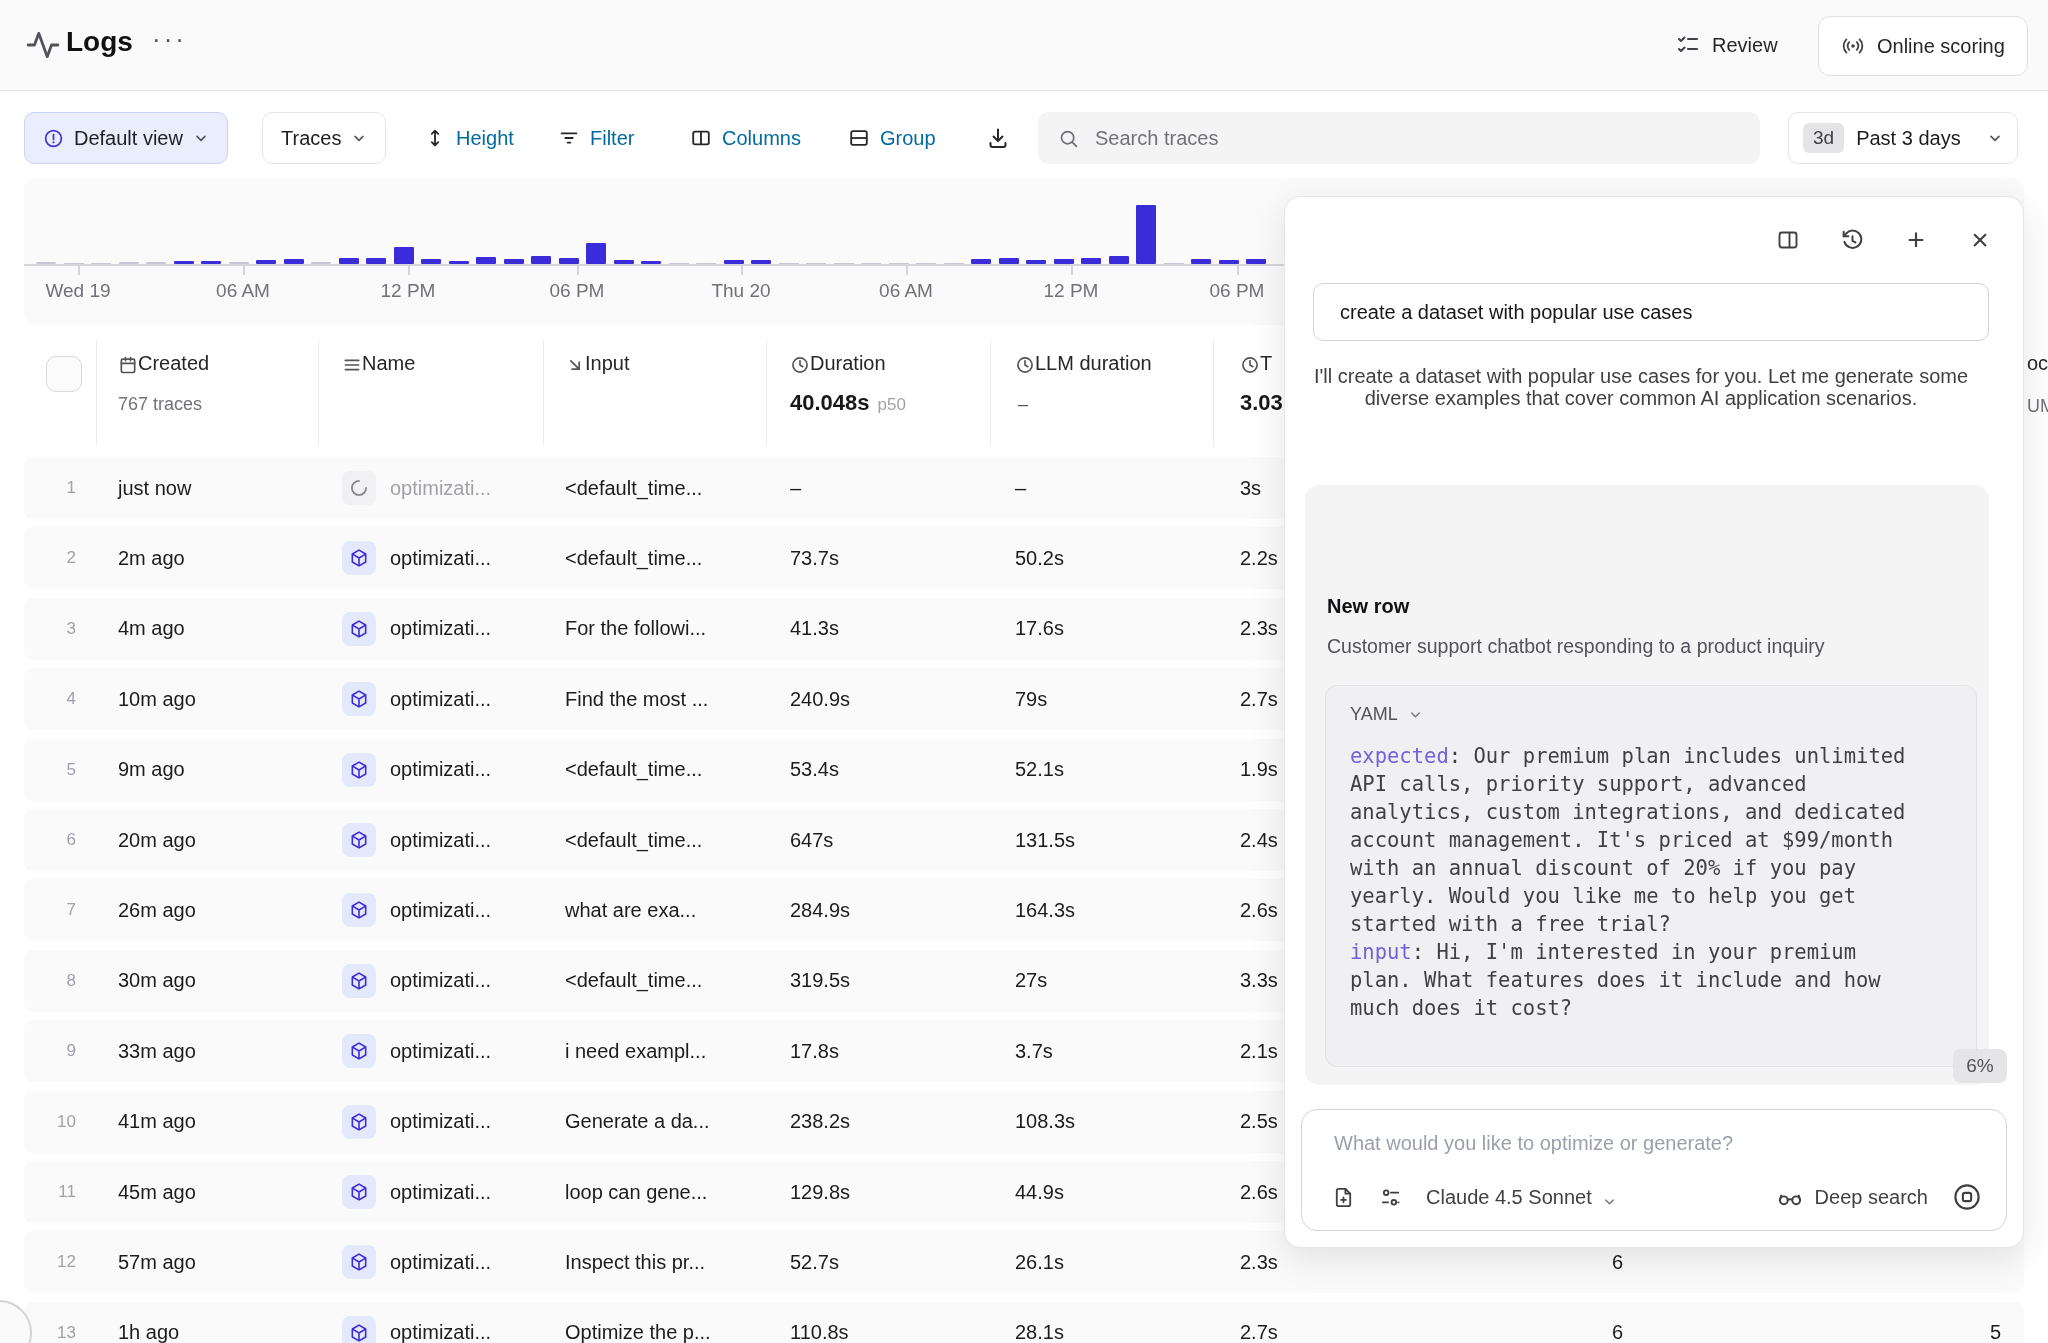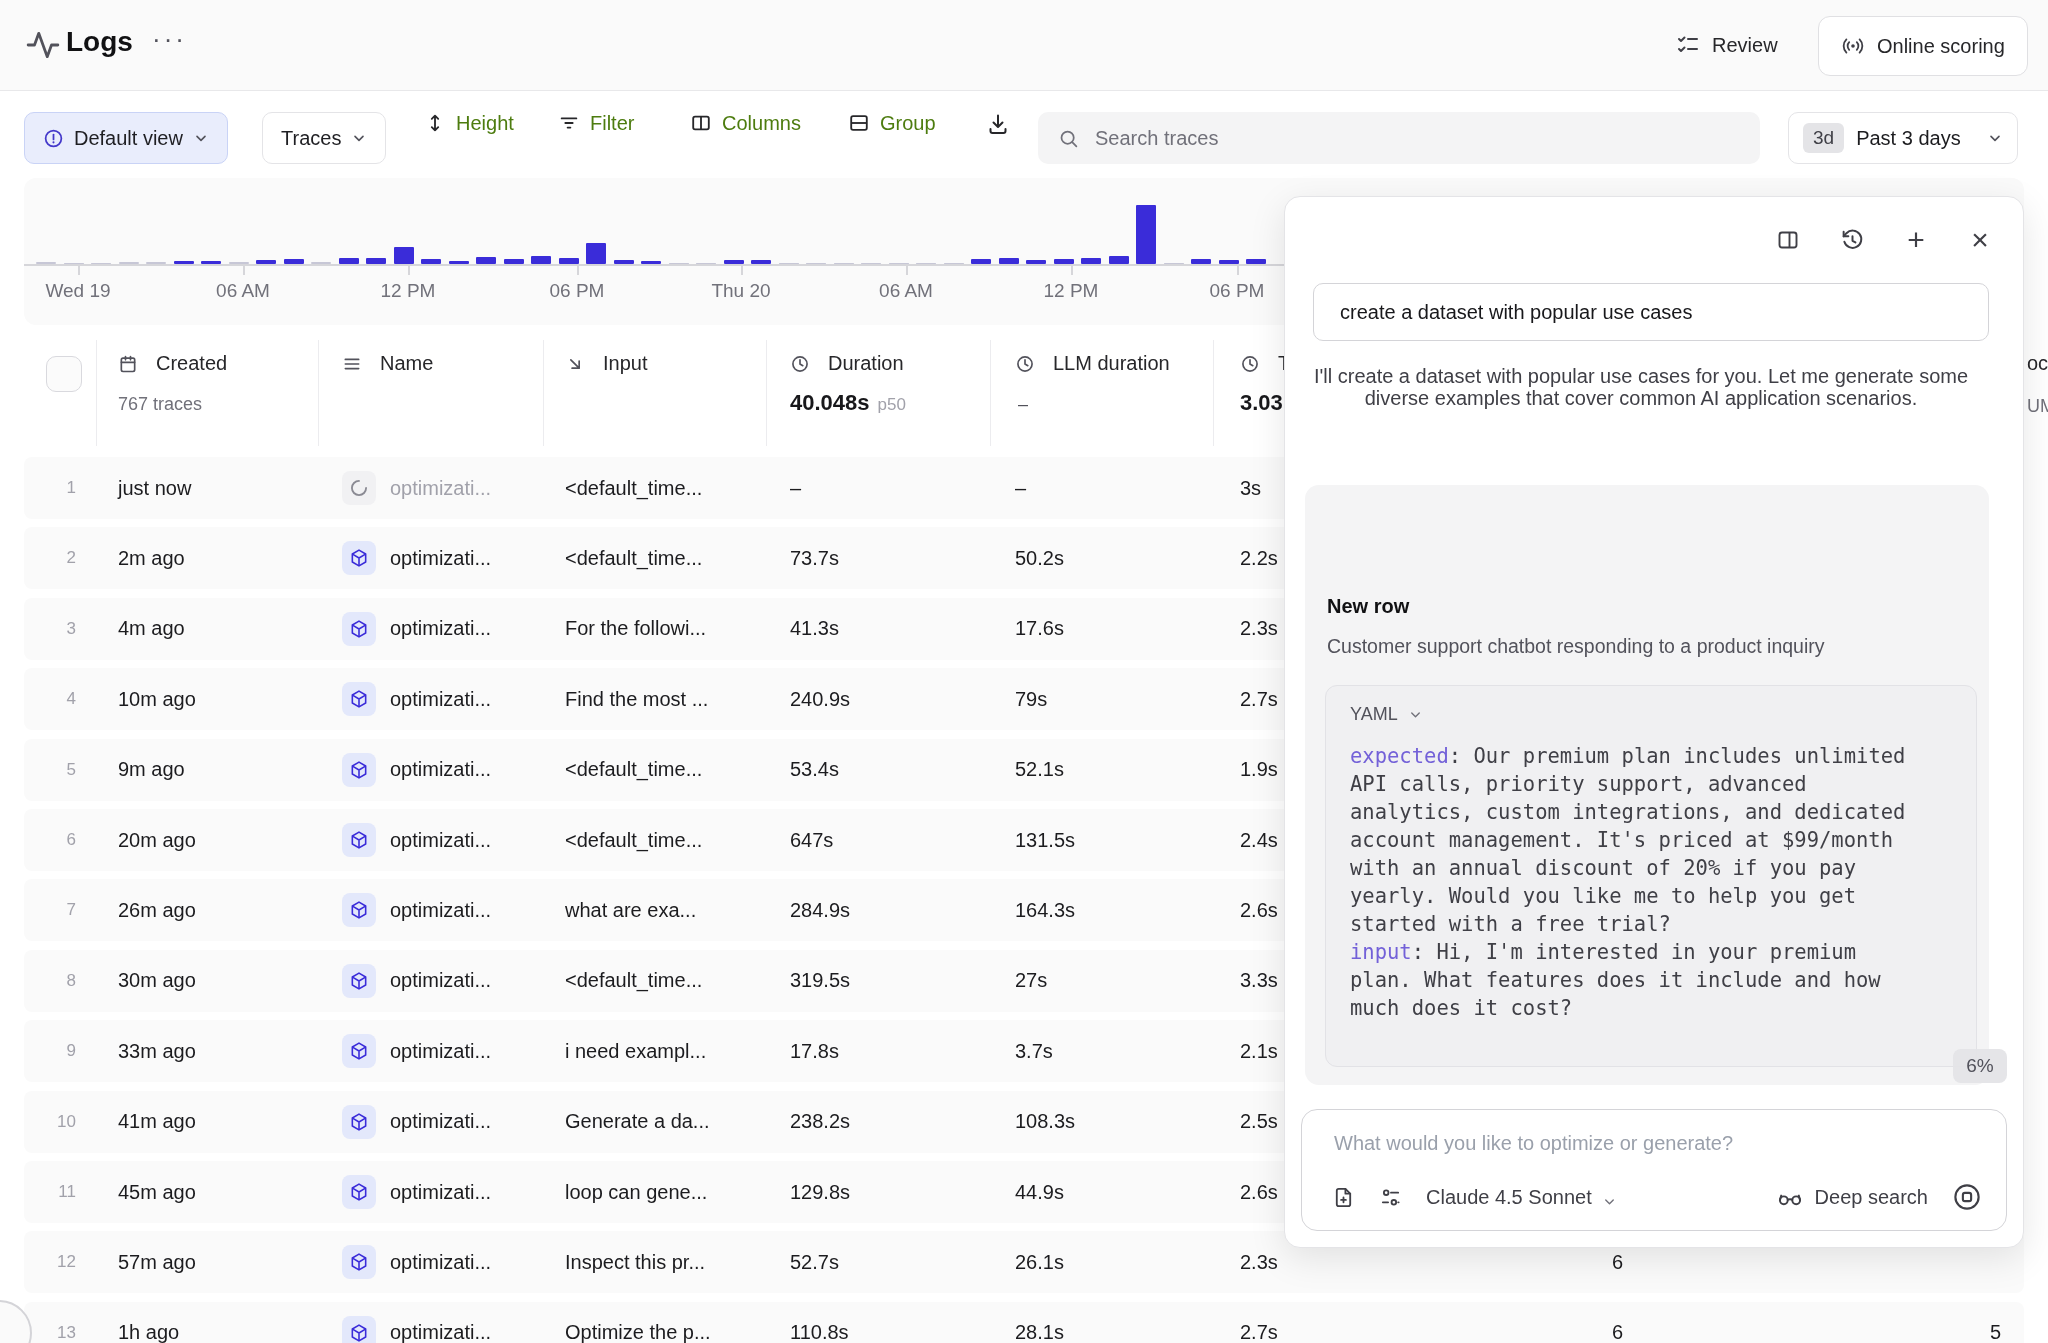--- a/index.html
+++ b/index.html
@@ -13,21 +13,21 @@
   .page-title{left:66px;top:26px;font-size:28px;font-weight:700;color:#111113;}
   .more-dots{left:152px;top:24px;font-size:26px;letter-spacing:3px;color:#52525b;cursor:pointer;}
   .hdr-btn{height:46px;display:flex;align-items:center;gap:12px;font-size:20px;color:#27272a;cursor:pointer;}
   .pill-btn{border:1px solid #e0e0e3;background:#fff;border-radius:12px;padding:0 22px;height:58px;}
 
   
   .chip{height:52px;border-radius:10px;display:flex;align-items:center;gap:10px;padding:3px 18px;
         font-size:20px;color:#1f1f23;cursor:pointer;box-sizing:border-box;}
   .chip.indigo{background:#e9edfc;border:1px solid #c9d3f6;}
   .chip.plain{background:#fff;border:1px solid #e4e4e7;}
-  .tool-btn{height:52px;display:flex;align-items:flex-start;gap:10px;font-size:20px;color:#4d7c0f;cursor:pointer;}
+  .tool-btn{height:52px;display:flex;align-items:center;gap:10px;font-size:20px;color:#0369a1;cursor:pointer;}
   .search-box{left:1038px;top:112px;width:722px;height:52px;background:#f4f4f5;border-radius:10px;
               display:flex;align-items:center;gap:14px;padding:0 20px;box-sizing:border-box;}
   .search-box input{border:none;outline:none;background:transparent;font-size:20px;color:#1c1c1f;width:600px;
                     font-family:"Liberation Sans",sans-serif;}
   .search-box input::placeholder{color:#71717a;}
   .range-btn{left:1788px;top:112px;width:230px;height:52px;border:1px solid #e4e4e7;border-radius:10px;background:#fff;
              display:flex;align-items:center;gap:12px;padding:0 14px;box-sizing:border-box;cursor:pointer;}
   .range-badge{background:#e4e4e7;border-radius:6px;padding:4px 10px;font-size:19px;color:#3f3f46;}
   .range-label{font-size:20px;color:#1c1c1f;}
 
@@ -35,21 +35,21 @@
   .hist{left:24px;top:178px;width:2000px;height:147px;background:#fafafa;border-radius:12px;overflow:hidden;}
   .hist-baseline{position:absolute;left:0;top:86px;width:1270px;height:2px;background:#d6d6da;}
   .bar{position:absolute;background:#3a2cd9;border-radius:1px;}
   .bar.zero{background:#c7c7d6;}
   .tick{position:absolute;top:88px;width:2px;height:9px;background:#d6d6da;}
   .tick-label{position:absolute;top:102px;transform:translateX(-50%);font-size:19px;color:#71717a;white-space:nowrap;}
 
   
   .thead-sep{width:1px;background:#ececef;top:340px;height:106px;}
   .checkbox{left:46px;top:356px;width:34px;height:34px;border:1.5px solid #d9d9de;border-radius:10px;background:#fbfbfb;cursor:pointer;}
-  .col-label{display:flex;align-items:center;gap:18px;font-size:20px;color:#27272a;top:352px;}
+  .col-label{display:flex;align-items:flex-end;gap:0;font-size:20px;color:#27272a;top:352px;}
   .col-sub{font-size:18px;color:#71717a;top:394px;}
   .col-sub-strong{top:390px;font-size:22px;font-weight:700;color:#18181b;display:flex;align-items:baseline;gap:8px;}
   .p50{font-size:17px;font-weight:400;color:#a1a1aa;}
   .frag{color:#27272a;font-size:20px;}
   .frag.sub{color:#71717a;font-size:18px;}
 
   
   .trace-row{position:absolute;left:24px;width:2000px;height:62px;background:#fafafa;border-radius:8px;cursor:pointer;}
   .cell{position:absolute;top:0;height:62px;display:flex;align-items:center;font-size:20px;color:#1c1c1f;white-space:nowrap;}
   .cell.num{left:8px;width:44px;justify-content:flex-end;font-size:17px;color:#a1a1aa;}

